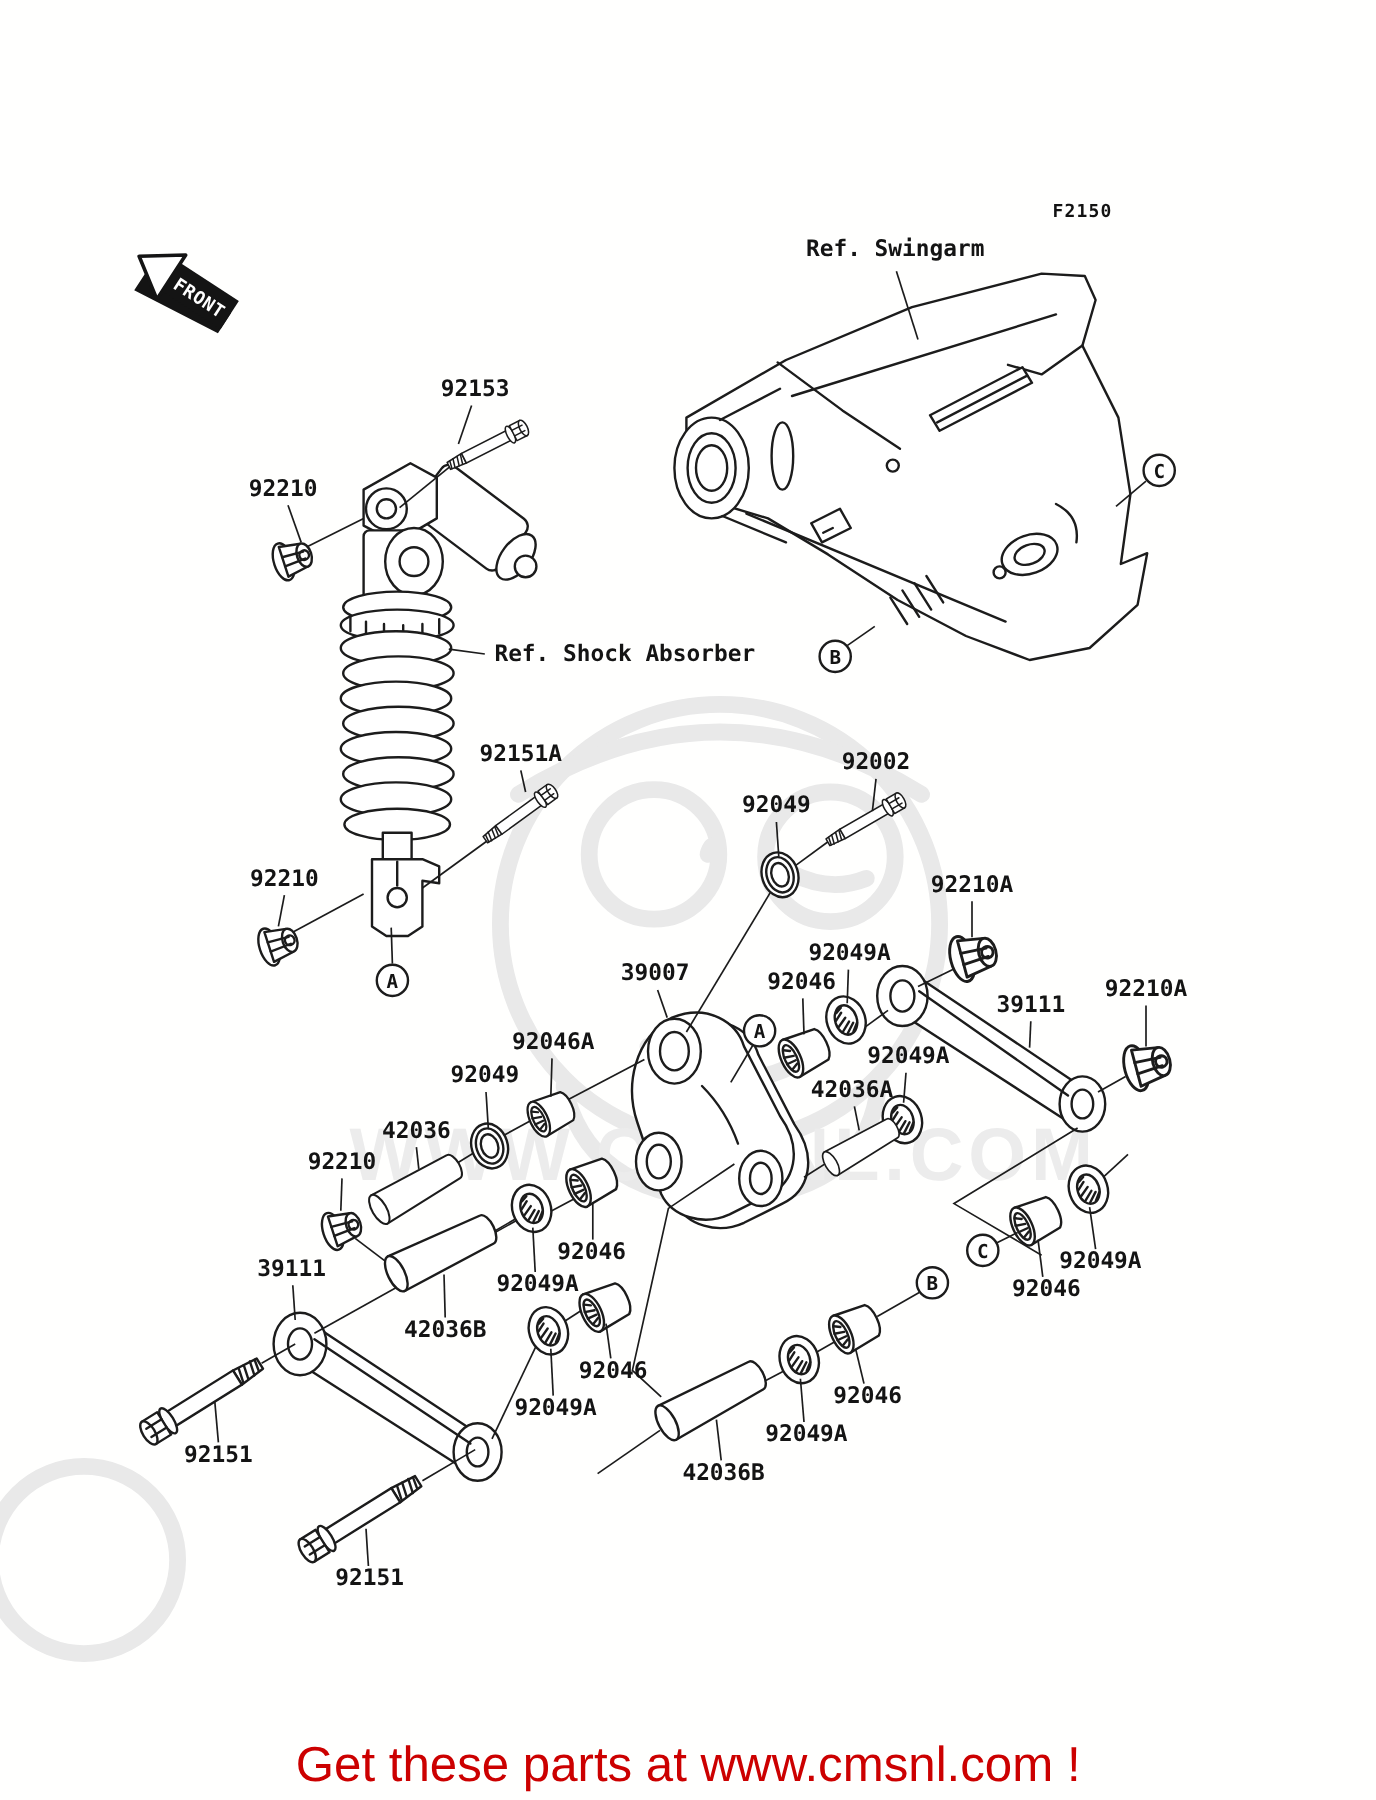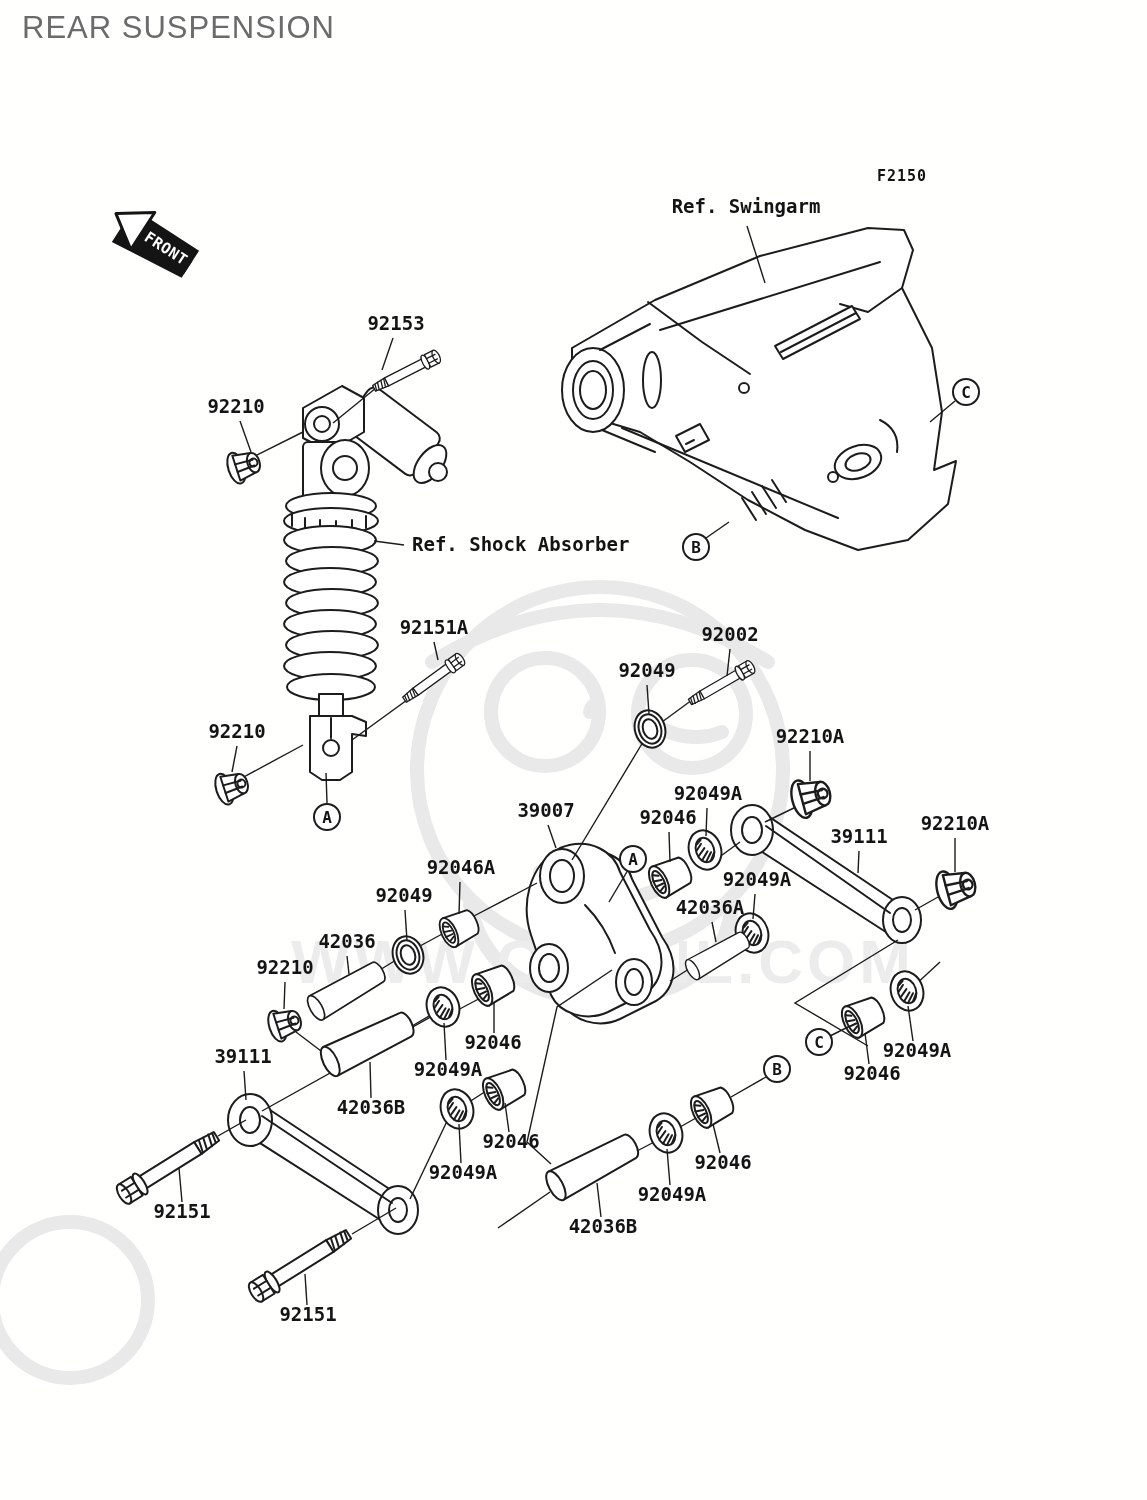--- a/index.html
+++ b/index.html
@@ -313,15 +313,15 @@
         <text x="966" y="398" text-anchor="middle" class="mletter">C</text>
         <line x1="766" y1="1077" x2="731" y2="1097" stroke="#1c1c1c" stroke-width="1.4"></line>
         <circle cx="777" cy="1069" r="13" fill="#ffffff" stroke="#1c1c1c" stroke-width="2"></circle>
         <text x="777" y="1075" text-anchor="middle" class="mletter">B</text>
         <line x1="830" y1="1036" x2="848" y2="1027" stroke="#1c1c1c" stroke-width="1.4"></line>
         <circle cx="819" cy="1042" r="13" fill="#ffffff" stroke="#1c1c1c" stroke-width="2"></circle>
         <text x="819" y="1048" text-anchor="middle" class="mletter">C</text>
       </g>
   </svg>
 
-  <div class="page-title">REAR SUSPENSION</div>
   <div class="figure-code">F2150</div>
+  <div class="footer">Get these parts at www.cmsnl.com !</div>
 </div>
 
 </body></html>

